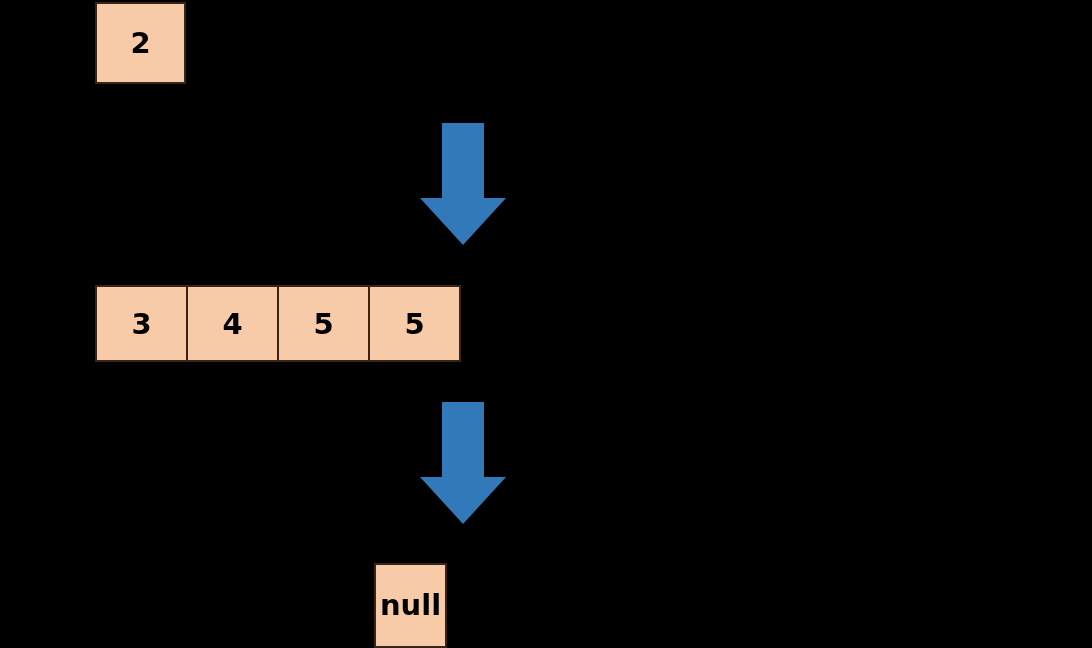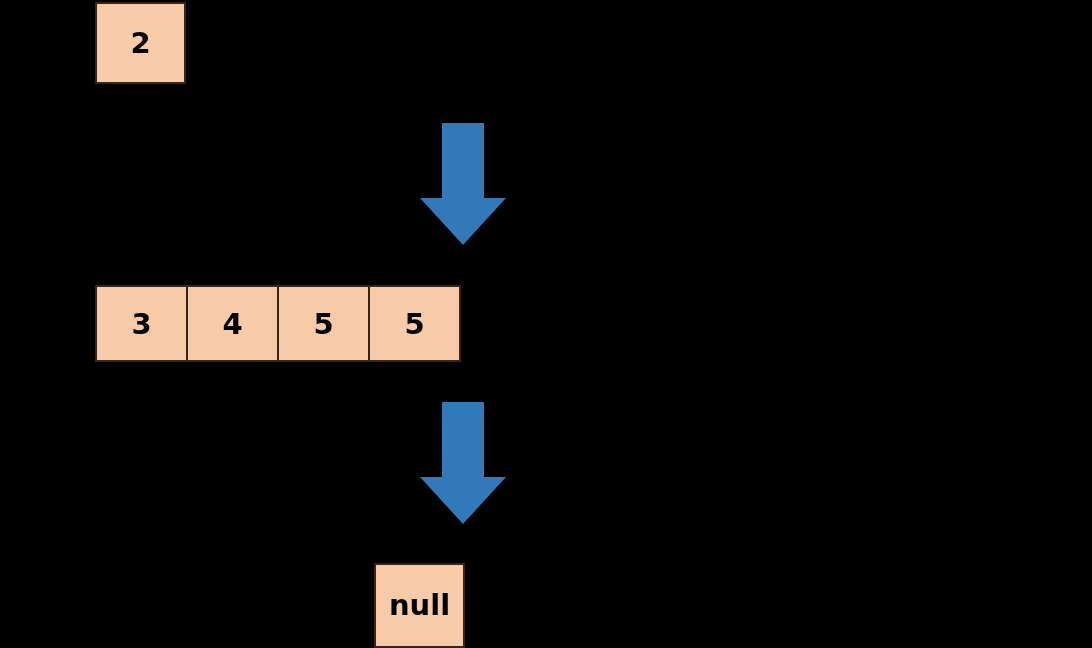--- a/index.html
+++ b/index.html
@@ -64,21 +64,21 @@
     color: #000000;
     user-select: none;
   }
   .array-cell:first-child {
     margin-left: 0;
   }
   
   #box-null {
     left: 374px;
     top: 563px;
-    width: 91px;
+    width: 73px;
     height: 85px;
     font-size: 29px;
   }
   
   .arrow {
     position: absolute;
     width: 86px;
     height: 122px;
   }
   #arrow-top {

